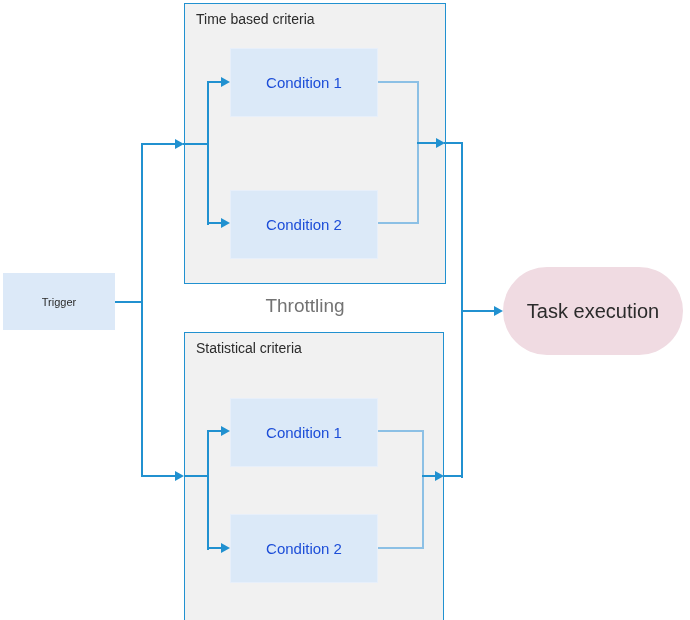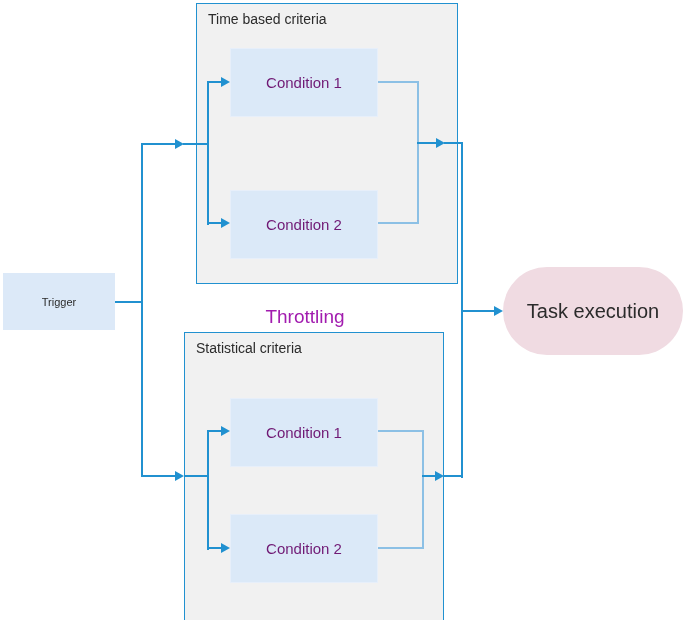--- a/index.html
+++ b/index.html
@@ -9,48 +9,48 @@
   }
   .group{
     position:absolute;background:#f1f1f1;border:1px solid #2191d0;box-sizing:border-box;
   }
   .group-title{
     position:absolute;left:11px;top:7px;font-size:14px;color:#2b2b2b;white-space:nowrap;
   }
   .cond{
     position:absolute;width:148px;height:69px;background:#dbe9f8;border:1px solid #e7effa;
     box-sizing:border-box;display:flex;align-items:center;justify-content:center;
-    font-size:15px;color:#701a75;
+    font-size:15px;color:#1d4ed8;
   }
   .trigger{
     position:absolute;left:3px;top:273px;width:112px;height:57px;background:#dce9f8;
     display:flex;align-items:center;justify-content:center;font-size:11px;
   }
   .task{
     position:absolute;left:503px;top:267px;width:180px;height:88px;background:#f0dbe2;
     border-radius:44px;display:flex;align-items:center;justify-content:center;font-size:20px;
   }
   .throttle{
-    position:absolute;left:235px;top:306px;width:140px;text-align:center;
-    font-size:19px;color:#a21caf;
+    position:absolute;left:235px;top:295px;width:140px;text-align:center;
+    font-size:19px;color:#737373;
   }
   .ln{position:absolute;background:#2191d0;}
   .ln.light{background:#8cc0e5;}
   .arr{
     position:absolute;width:0;height:0;
     border-top:5px solid transparent;border-bottom:5px solid transparent;
     border-left:9px solid #2191d0;
   }
 </style>
 </head>
 <body>
 
 <div class="canvas">
 
-  <div class="group" style="left:196px;top:3px;width:262px;height:281px">
+  <div class="group" style="left:184px;top:3px;width:262px;height:281px">
     <div class="group-title">Time based criteria</div>
   </div>
   <div class="group" style="left:184px;top:332px;width:260px;height:363px">
     <div class="group-title">Statistical criteria</div>
   </div>
 
   <div class="ln light" style="left:378px;top:81px;width:41px;height:2px"></div>
   <div class="ln light" style="left:378px;top:222px;width:41px;height:2px"></div>
   <div class="ln light" style="left:417px;top:81px;width:2px;height:143px"></div>
   <div class="ln light" style="left:378px;top:430px;width:46px;height:2px"></div>

